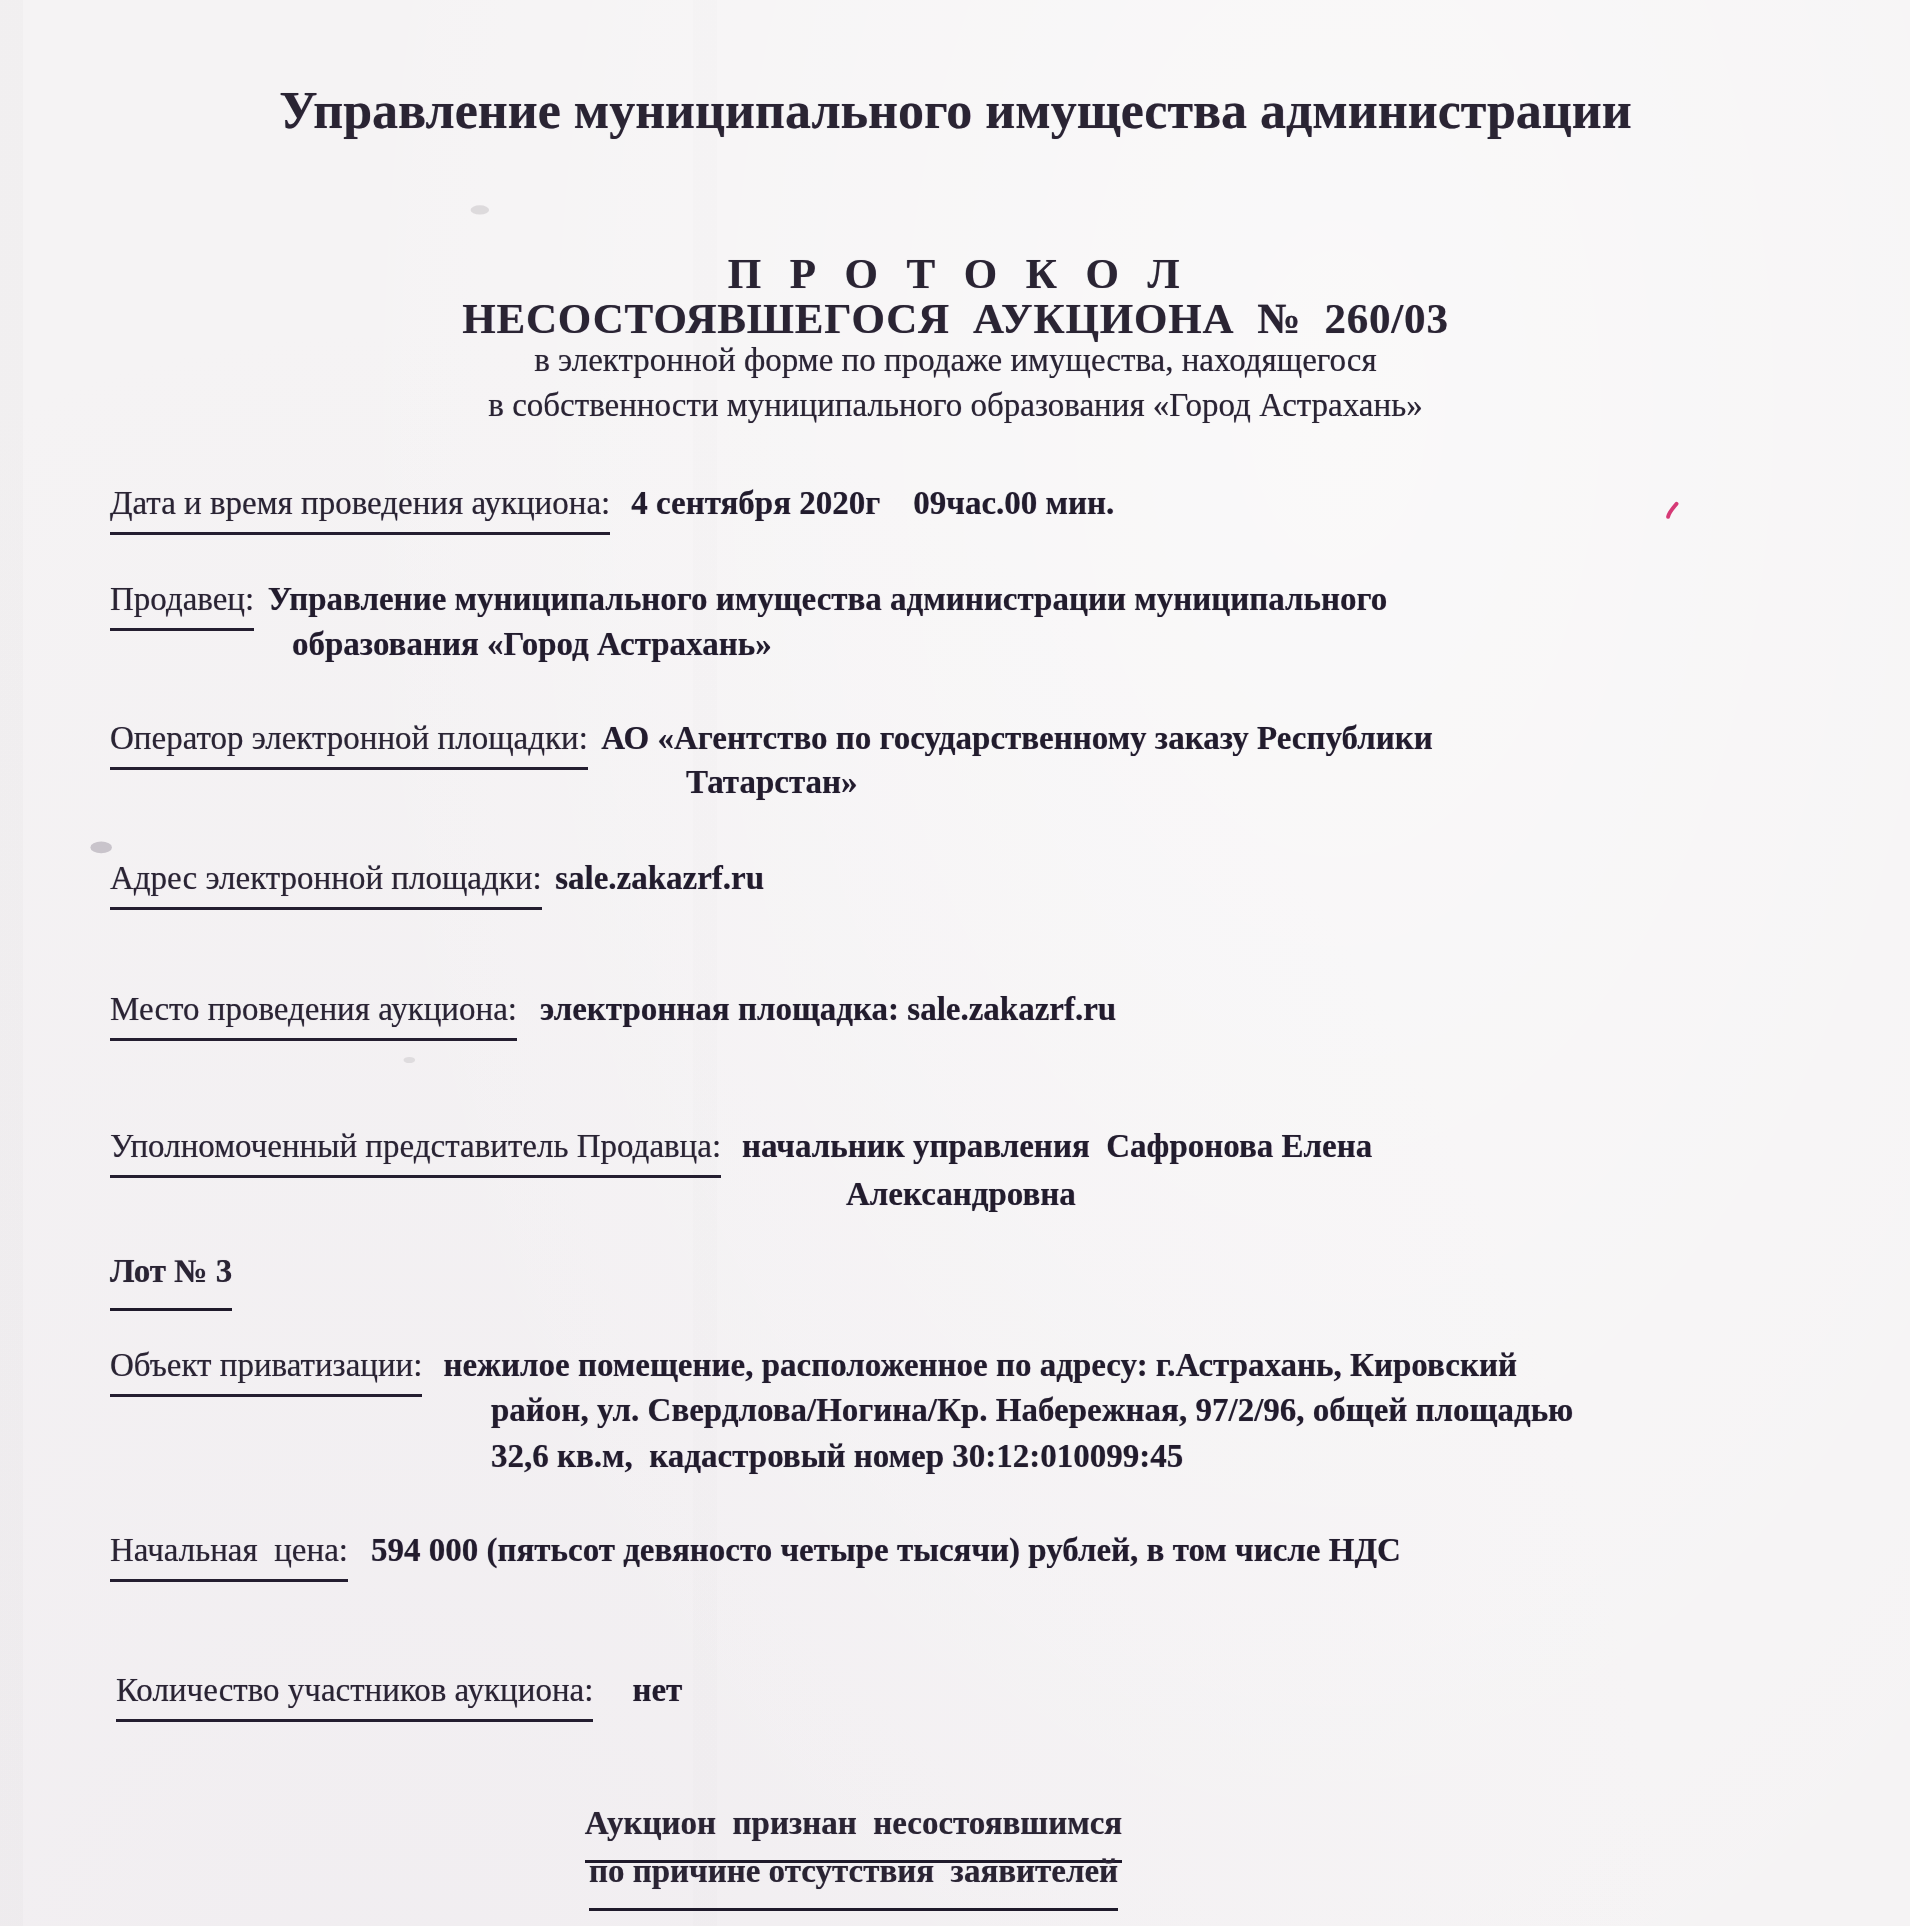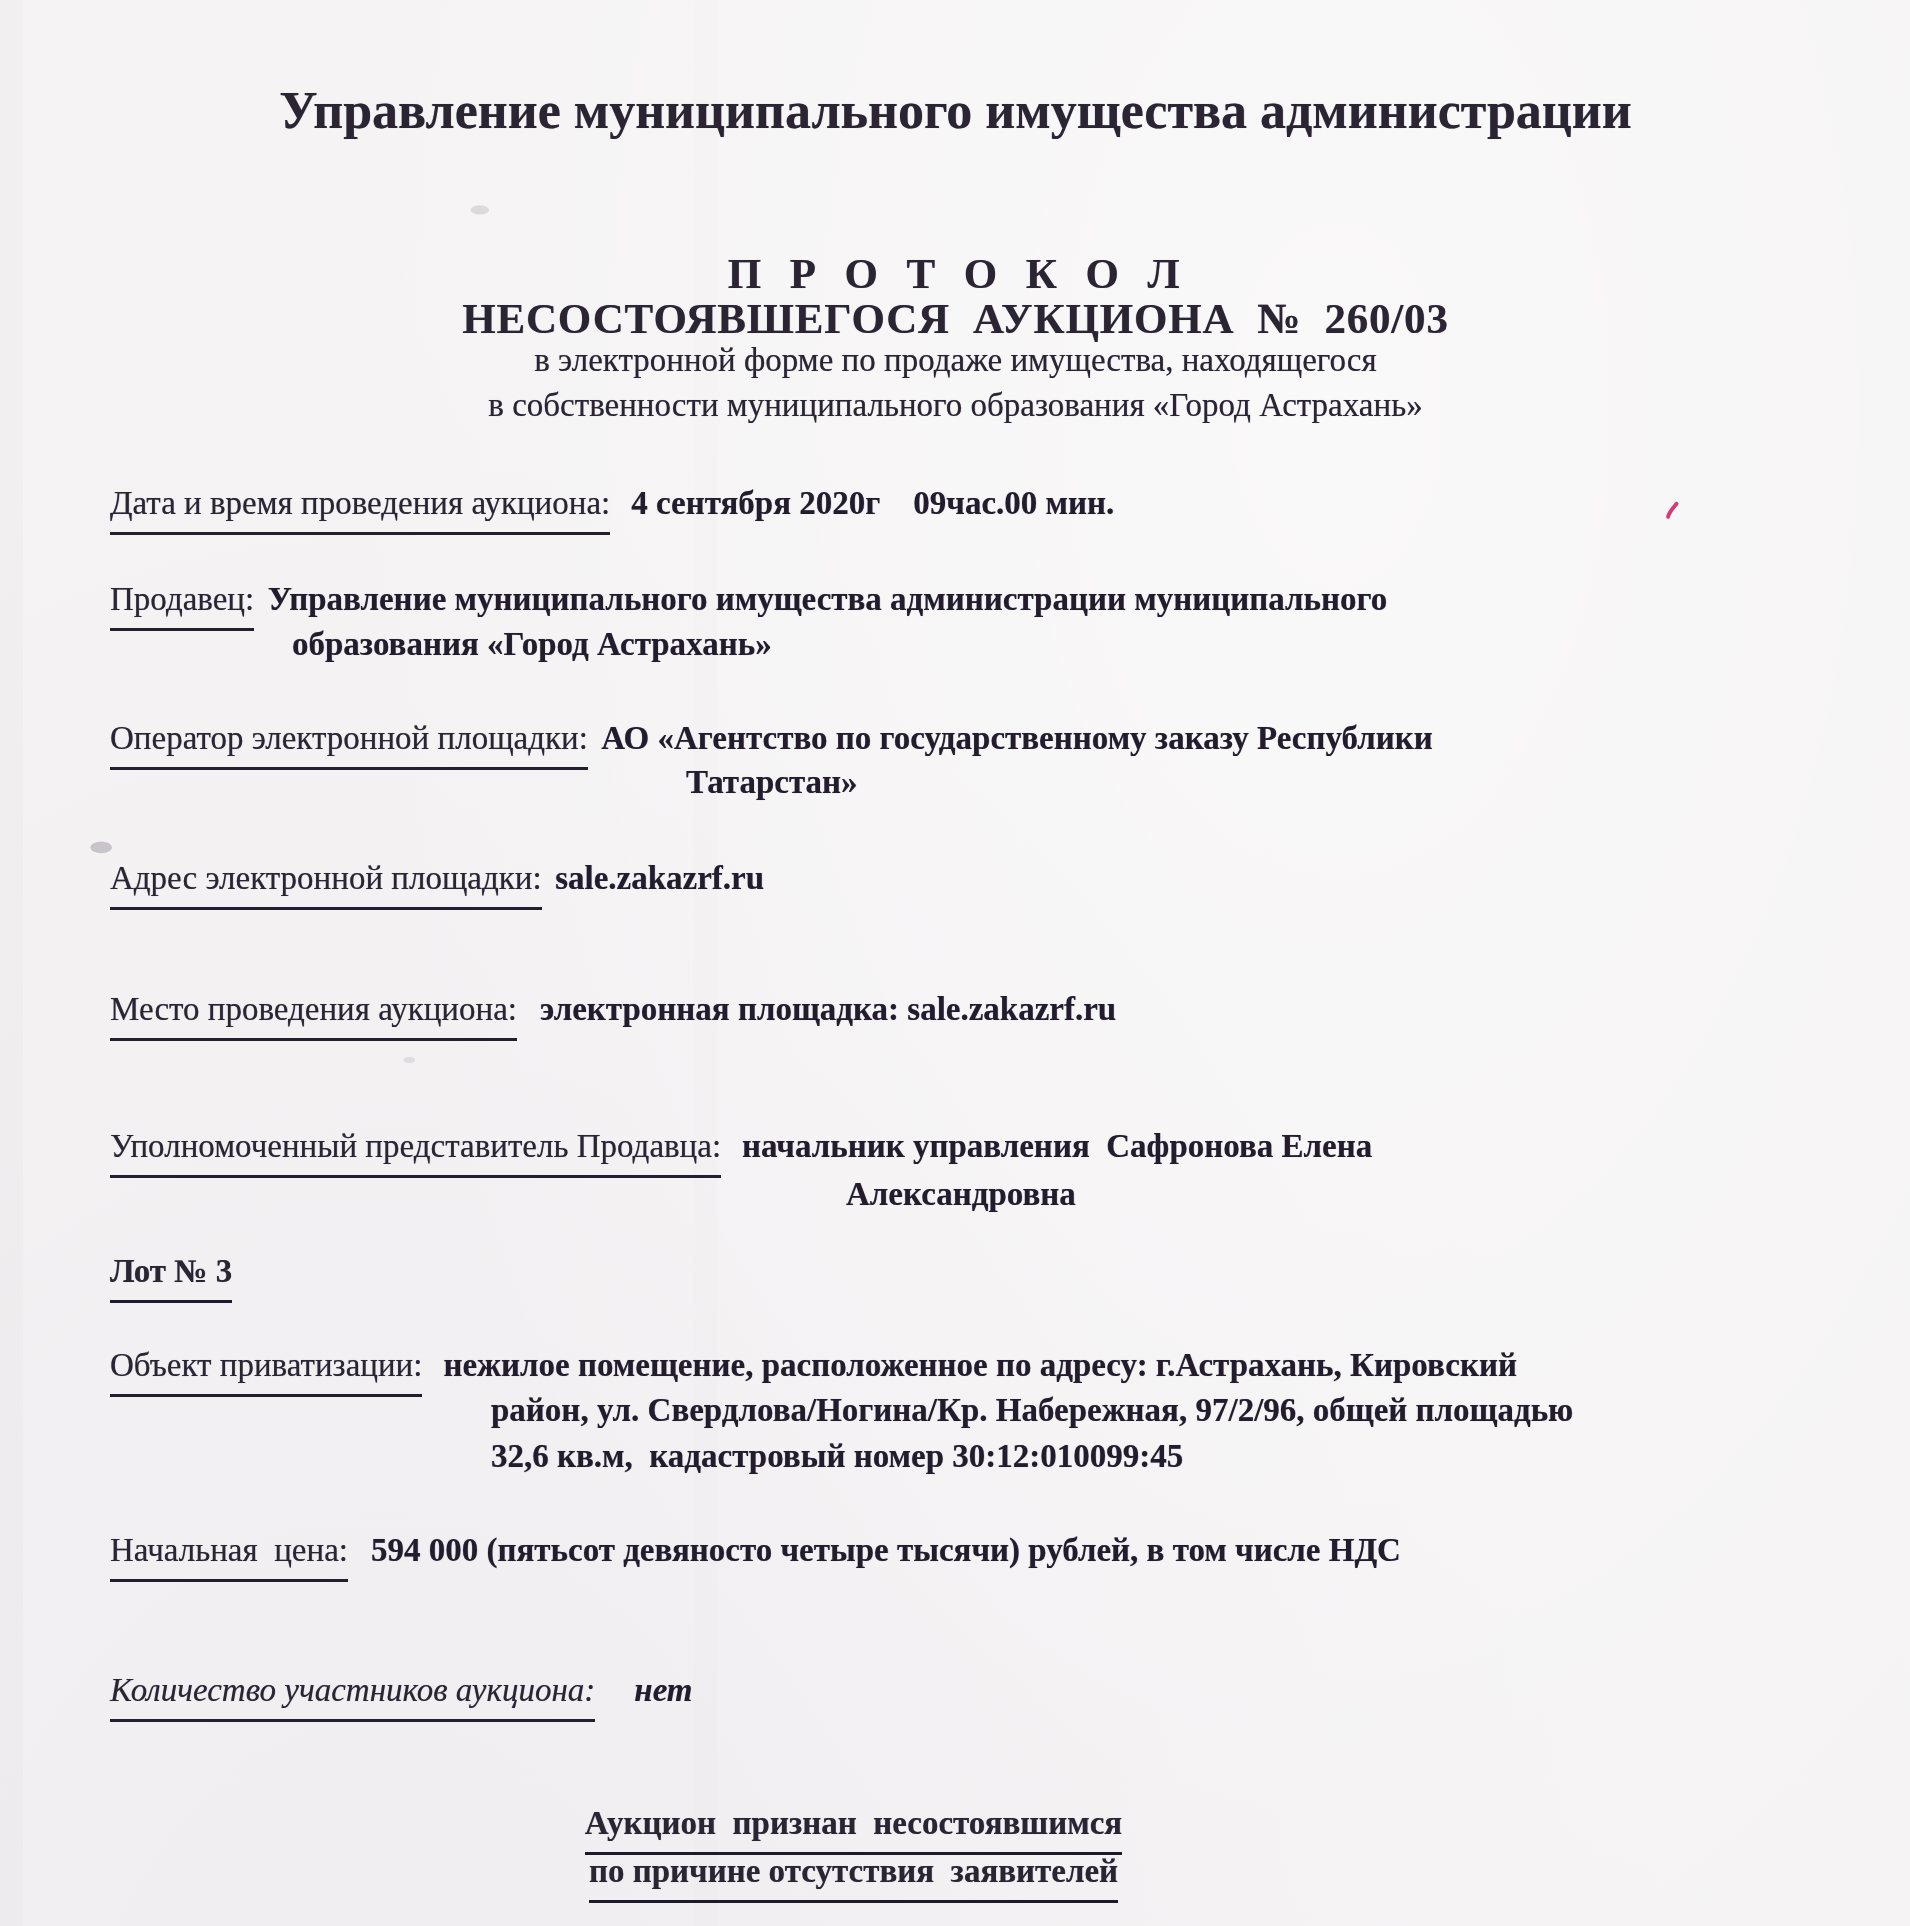--- a/index.html
+++ b/index.html
@@ -21,21 +21,21 @@
   .t{
     font-size:33px;line-height:1.12;
     text-shadow:0.4px 0 0.4px rgba(110,50,140,0.22), -0.4px 0 0.4px rgba(50,110,60,0.18), 0 0 0.8px rgba(40,30,65,0.32);
   }
   .ctr{left:0;width:1911px;text-align:center;}
   .b{font-weight:bold;}
   .hdr{font-size:52px;font-weight:bold;}
   .ttl{font-size:43px;font-weight:bold;letter-spacing:0.8px;}
   .proto{letter-spacing:3.9px;word-spacing:10px;}
   .lbl{border-bottom:3.1px solid #241e30;padding-bottom:11px;}
-  .lbl2{border-bottom:3.5px solid #1f1a2b;padding-bottom:11px;}
+  .lbl2{border-bottom:3.5px solid #1f1a2b;padding-bottom:19px;}
   .v{font-weight:bold;color:#221c2d;}
   .gap35{margin-left:13.5px;}
   .gap55{margin-left:21px;}
   .gap60{margin-left:23px;}
   .gap100{margin-left:39px;}
   svg.overlay{position:absolute;left:0;top:0;pointer-events:none;}
 </style>
 </head>
 <body>
 
@@ -82,21 +82,21 @@
   <div class="abs t" style="left:110px;top:1347px;">
     <span class="lbl" data-bind="page.fields.object.label">Объект приватизации:</span><span class="v gap55" data-bind="page.fields.object.value_line1">нежилое помещение, расположенное по адресу: г.Астрахань, Кировский</span>
   </div>
   <div class="abs t v" style="left:491px;top:1392px;" data-bind="page.fields.object.value_line2">район, ул. Свердлова/Ногина/Кр. Набережная, 97/2/96, общей площадью</div>
   <div class="abs t v" style="left:491px;top:1438px;" data-bind="page.fields.object.value_line3">32,6 кв.м,  кадастровый номер 30:12:010099:45</div>
 
   <div class="abs t" style="left:110px;top:1532px;">
     <span class="lbl" data-bind="page.fields.start_price.label">Начальная  цена:</span><span class="v gap60" data-bind="page.fields.start_price.value">594 000 (пятьсот девяносто четыре тысячи) рублей, в том числе НДС</span>
   </div>
 
-  <div class="abs t" style="left:110px;top:1672px;font-style:italic;">
+  <div class="abs t" style="left:116px;top:1672px;">
     <span class="lbl" data-bind="page.fields.participants.label">Количество участников аукциона:</span><span class="v gap100" data-bind="page.fields.participants.value">нет</span>
   </div>
 
   <div class="abs t b" style="left:0;width:1707px;text-align:center;top:1805px;">
     <span class="lbl2" data-bind="page.declaration.line1">Аукцион  признан  несостоявшимся</span>
   </div>
   <div class="abs t b" style="left:0;width:1707px;text-align:center;top:1853px;">
     <span class="lbl2" data-bind="page.declaration.line2">по причине отсутствия  заявителей</span>
   </div>
 

